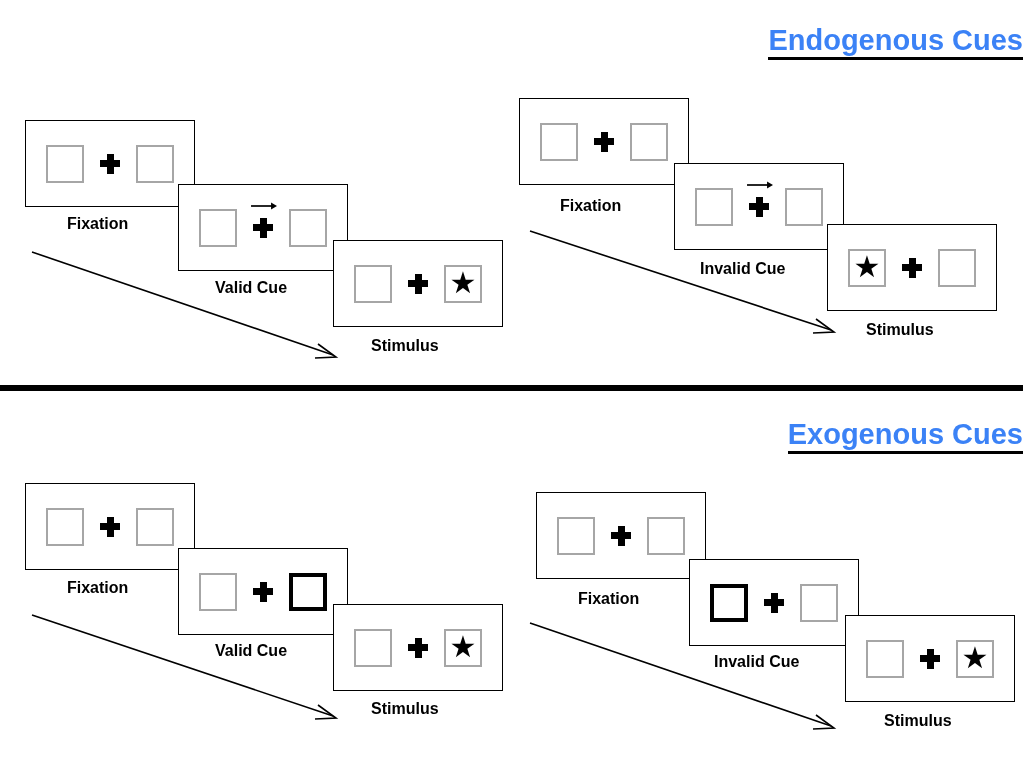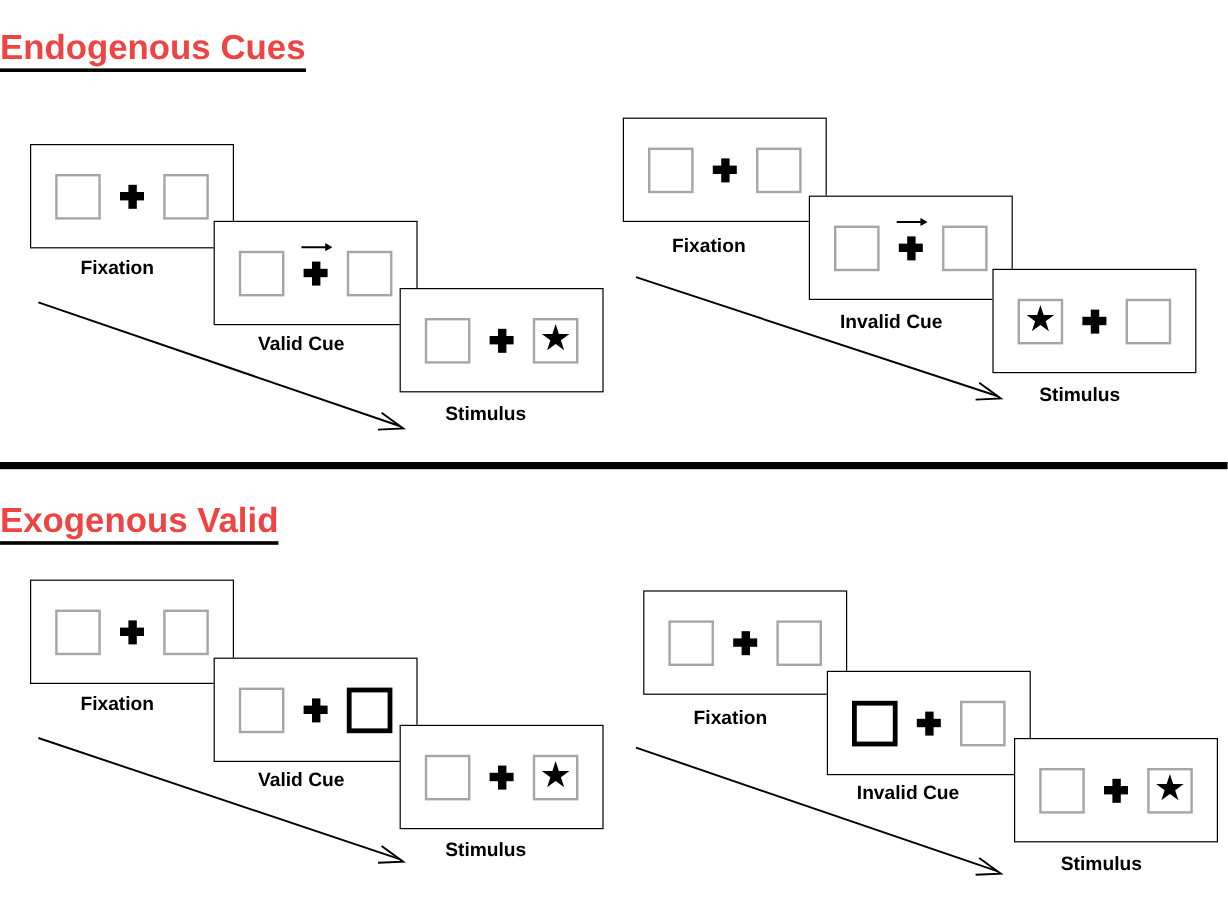--- a/index.html
+++ b/index.html
@@ -19,24 +19,24 @@
     position: absolute;
     left: 0; top: 0;
     width: 1023px;
     height: 767px;
   }
 
   
   .section-title {
     position: absolute;
     width: 100%;
-    text-align: left;
+    text-align: right;
     font-size: 29px;
     font-weight: bold;
-    color: #ef4444;
+    color: #3b82f6;
     letter-spacing: 0px;
   }
   .section-title span {
     border-bottom: 3px solid #000;
     padding-bottom: 1px;
   }
 
   
   .divider {
     position: absolute;
@@ -232,21 +232,21 @@
         <div class="plus"></div>
       </div>
       <div class="box"></div>
     </div>
   </div>
   <div class="caption" style="left:866px; top:321px;">Stimulus</div>
 
   <div class="divider" style="top:385px;"></div>
 
   <div class="section-title" style="top:418px;">
-    <span>Exogenous Valid</span>
+    <span>Exogenous Cues</span>
   </div>
 
   <svg class="time-arrow" style="left:30px; top:612px; width:318px; height:112px;" viewBox="0 0 318 112">
     <line x1="2" y1="3" x2="303" y2="104" stroke="#000" stroke-width="1.6"></line>
     <polyline points="288,93 306,106 285,107" fill="none" stroke="#000" stroke-width="1.6"></polyline>
   </svg>
 
   <div class="panel" style="left:25px; top:483px; width:170px; height:87px; z-index:3;">
     <div class="panel-inner">
       <div class="box"></div>

